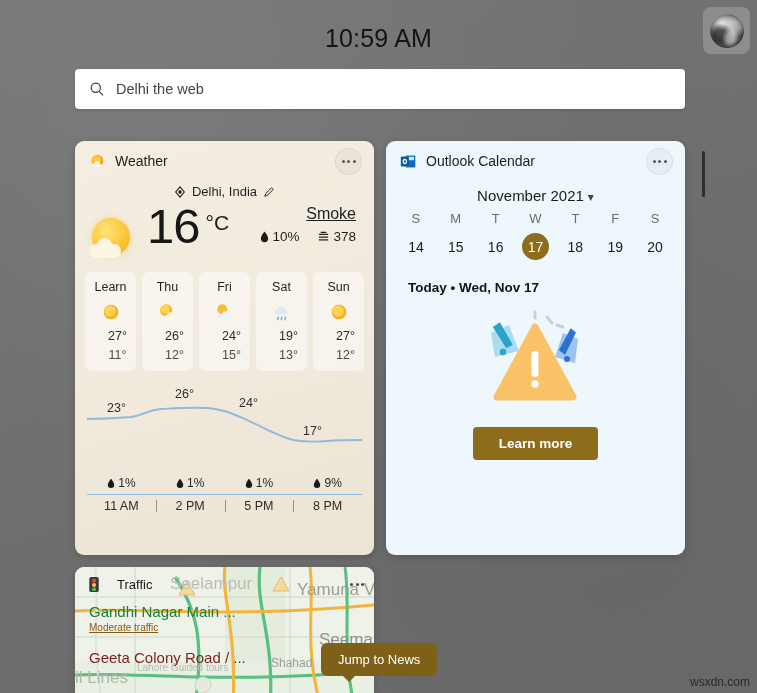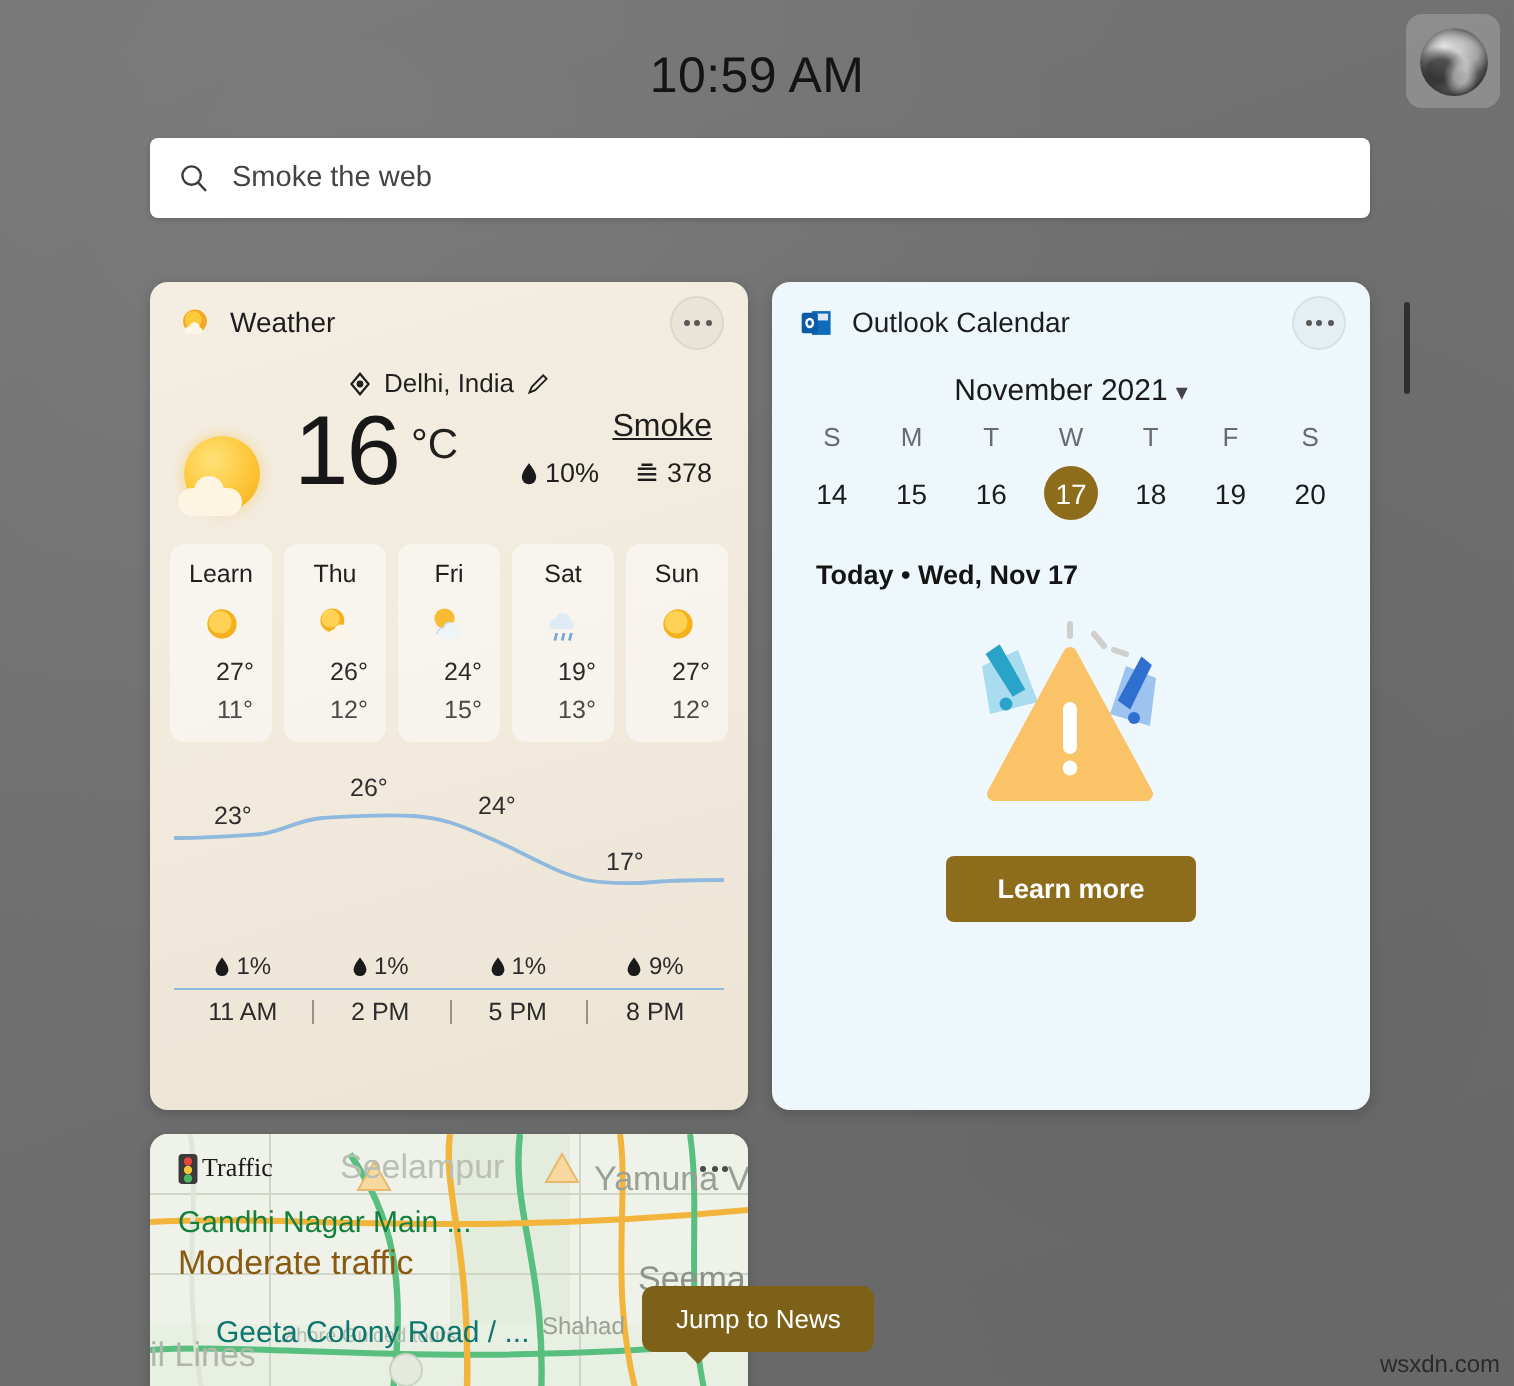--- a/index.html
+++ b/index.html
@@ -123,27 +123,27 @@
   .errmsg{ font-size:13.5px; color:#1d1d1d; line-height:1.55; margin-top:8px; }
   .learn{
     display:inline-block; margin-top:16px; background:#8d6d1c; color:#fff;
     font-size:13.5px; font-weight:bold; padding:9px 26px; border-radius:4px;
   }
 
   
   #traffic{ left:75px; top:567px; width:299px; height:140px; background:#e9efe4; }
   .mapbg{ position:absolute; inset:0; }
   .t-head{ position:relative; z-index:3; display:flex; align-items:center; height:34px; padding:0 10px 0 12px; }
-  .t-head .title{ font-size:13px; color:#1b1b1b; margin-left:0;font-family:Liberation Serif, serif; }
+  .t-head .title{ font-size:13px; color:#1b1b1b; margin-left:16px; }
   .t-dots{ margin-left:auto; display:flex; gap:2.5px; }
   .t-dots i{ width:3px;height:3px;border-radius:50%;background:#4a4a4a;display:block; }
   .t-row{ position:relative; z-index:3; padding:0 14px; }
   .t-road{ font-size:15px; color:#15803d; margin-top:2px; }
-  .t-stat{ font-size:17px; color:#8a5a12; margin-top:2px; }
-  .t-road2{ font-size:15px; color:#0f766e; margin-top:16px;margin-left:19px; }
+  .t-stat{ font-size:10px; color:#8a5a12; margin-top:2px;text-decoration:underline; }
+  .t-road2{ font-size:15px; color:#7f1d1d; margin-top:16px; }
 
   
   .jump{
     position:absolute; left:321px; top:643px; background:#7d6118; color:#fff;
     font-size:13px; padding:9px 17px; border-radius:6px; z-index:20; white-space:nowrap;
   }
   .jump:after{
     content:""; position:absolute; left:21px; bottom:-6px; width:0;height:0;
     border-left:7px solid transparent; border-right:7px solid transparent;
     border-top:7px solid #7d6118;
@@ -159,21 +159,21 @@
 
 <div class="avatar-btn">
   <div class="avatar"></div>
 </div>
 
 <div class="search">
   <svg width="16" height="16" viewBox="0 0 16 16">
     <circle cx="6.8" cy="6.8" r="4.6" fill="none" stroke="#3c3c3c" stroke-width="1.2"></circle>
     <line x1="10.2" y1="10.4" x2="14" y2="14.4" stroke="#3c3c3c" stroke-width="1.2"></line>
   </svg>
-  <span class="search-text">Smoke the web</span>
+  <span class="search-text">Delhi the web</span>
 </div>
 
 <div class="widget" id="weather">
   <div class="w-head">
     <svg width="17" height="17" viewBox="0 0 20 20">
       <circle cx="10" cy="9" r="7" fill="#f5a623"></circle>
       <circle cx="9" cy="8" r="5" fill="#ffc93c"></circle>
       <path d="M4 14.5a2.6 2.6 0 0 1 2.6-2.6c.3-1.4 1.6-2.4 3-2.4 1.7 0 3.1 1.3 3.2 3 .9.2 1.6 1 1.6 2 0 1.1-.9 2-2 2H6a2 2 0 0 1-2-2z" fill="#fdf6e7"></path>
     </svg>
     <span class="title">Weather</span>

